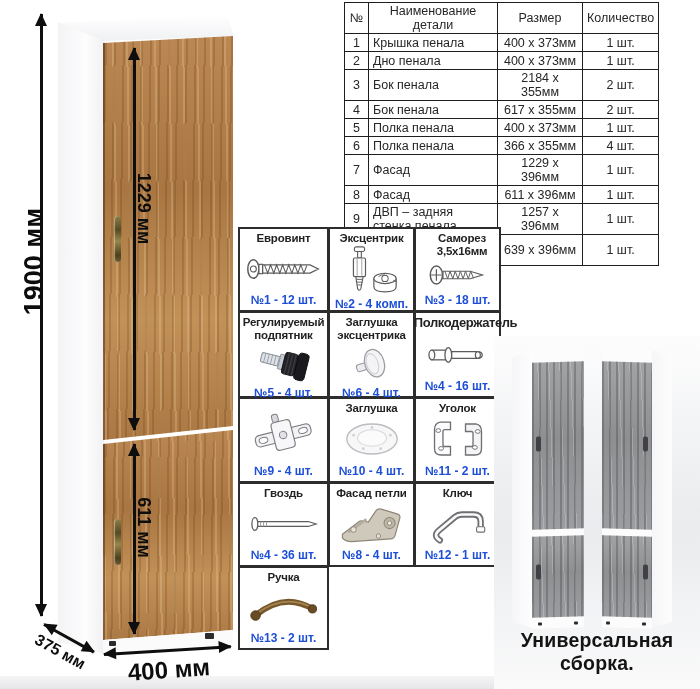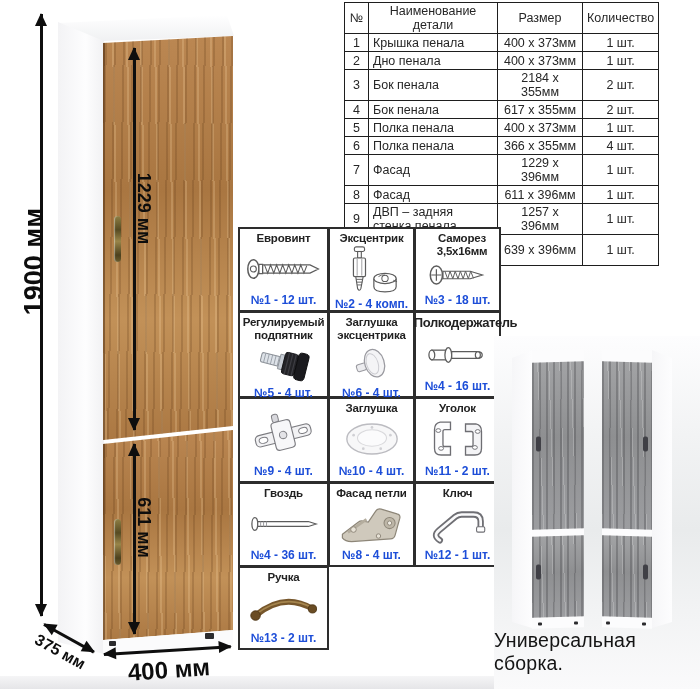--- a/index.html
+++ b/index.html
@@ -72,22 +72,22 @@
       background:linear-gradient(180deg,#fdfdfe 0%,#f2f3f4 28%,#e9ebec 55%,#f2f3f4 78%,#fafafb 100%);}
   .gcab{position:absolute;}
   .g-side{position:absolute;top:0;height:100%;background:linear-gradient(90deg,#f6f6f8,#fdfdfe);}
   .g-front{position:absolute;top:0;height:100%;background:#fcfcfd;}
   .wood-gray{background:
       repeating-linear-gradient(90deg,rgba(58,58,62,.30) 0 2px,rgba(0,0,0,0) 2px 7px),
       repeating-linear-gradient(88deg,rgba(255,255,255,.20) 0 1px,rgba(0,0,0,0) 1px 11px),
       linear-gradient(180deg,#a2a3a5 0%,#8e8f91 45%,#9c9da0 100%);}
   .g-door{position:absolute;left:0;width:100%;}
   .g-handle{position:absolute;width:5px;height:15px;background:#404046;border-radius:2px;}
-  .caption{position:absolute;left:0;top:293px;width:100%;text-align:left;
-      font-size:19.5px;font-weight:400;color:#141414;letter-spacing:.2px;}
+  .caption{position:absolute;left:0;top:293px;width:100%;text-align:center;
+      font-size:19.5px;font-weight:700;color:#141414;letter-spacing:.2px;}
 
   svg .ol{stroke:#5c5c5c;fill:#ffffff;}
 </style>
 </head>
 <body>
 
 <div class="sheet">
 
   <div class="floor"></div>
 

